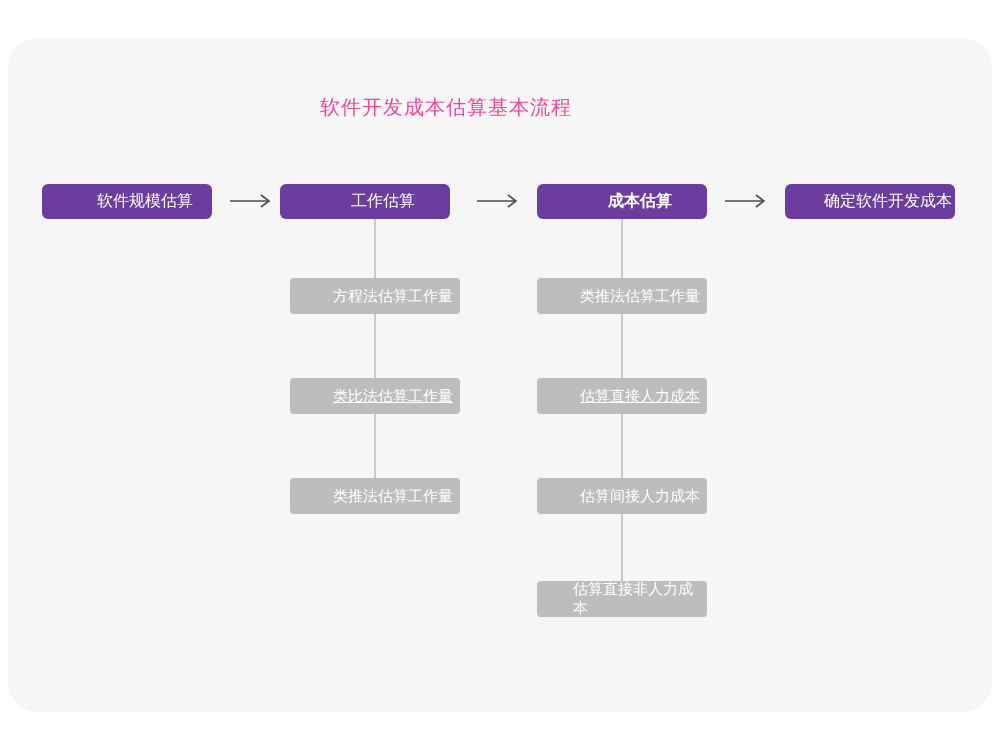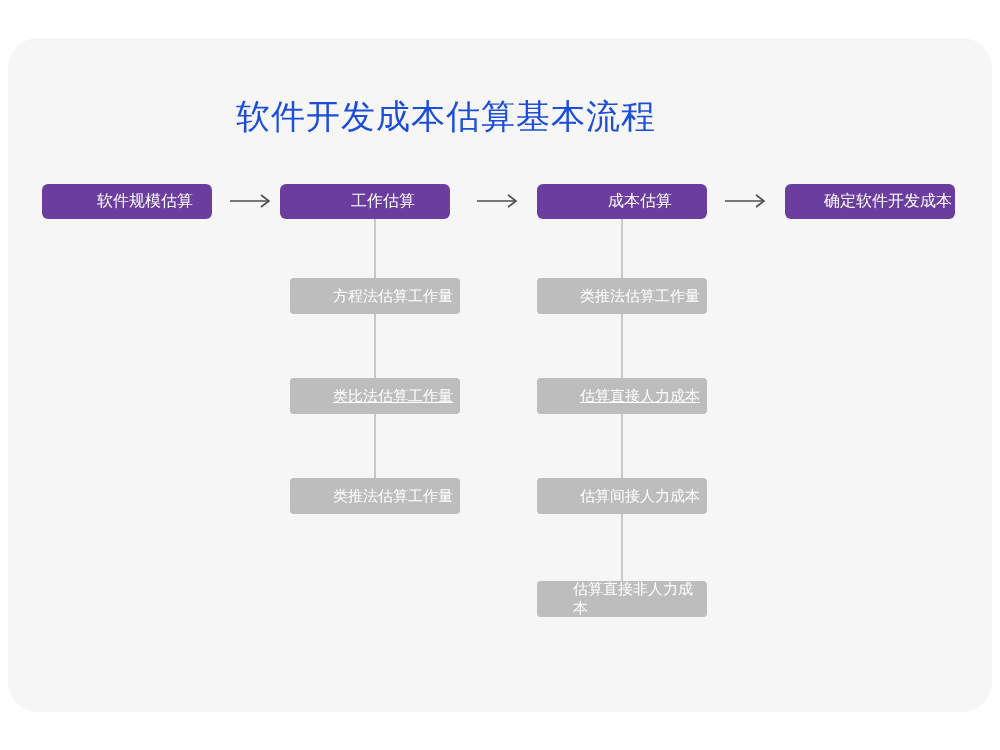--- a/index.html
+++ b/index.html
@@ -7,37 +7,37 @@
     width:1000px;height:750px;position:relative;overflow:hidden;
     background:#ffffff;
     font-family:"Liberation Sans","DejaVu Sans",sans-serif;
   }
   .card{
     position:absolute;left:8px;top:38px;width:984px;height:674px;
     background:#f6f6f7;border-radius:30px;
   }
   .title{
     position:absolute;left:0;top:94px;width:892px;
-    text-align:center;font-size:34px;font-weight:400;color:#1d4ed8;
+    text-align:center;font-size:20px;font-weight:400;color:#ec4899;
     letter-spacing:1px;margin:0;
   }
   .node{
     position:absolute;width:170px;height:35px;
     display:flex;align-items:center;justify-content:center;
     color:#ffffff;box-sizing:border-box;padding-left:36px;
   }
   .node.primary{
     background:#6a3d9e;border-radius:6px;font-size:16px;top:184px;
   }
   .node.sub{
     background:#bdbdbd;border-radius:4px;font-size:15px;height:36px;
   }
   .step-0{left:42px;}
   .step-1{left:280px;}
-  .step-2{left:537px;}
+  .step-2{left:537px;font-weight:bold;}
   .step-3{left:785px;}
   .vline{
     position:absolute;width:2px;background:#c9c9c9;z-index:0;
   }
   .vline.work{left:374px;top:219px;height:262px;}
   .vline.cost{left:621px;top:219px;height:362px;}
   .node{z-index:1;}
   .col-work{left:290px;}
   .col-cost{left:537px;}
   .row-0{top:278px;}

